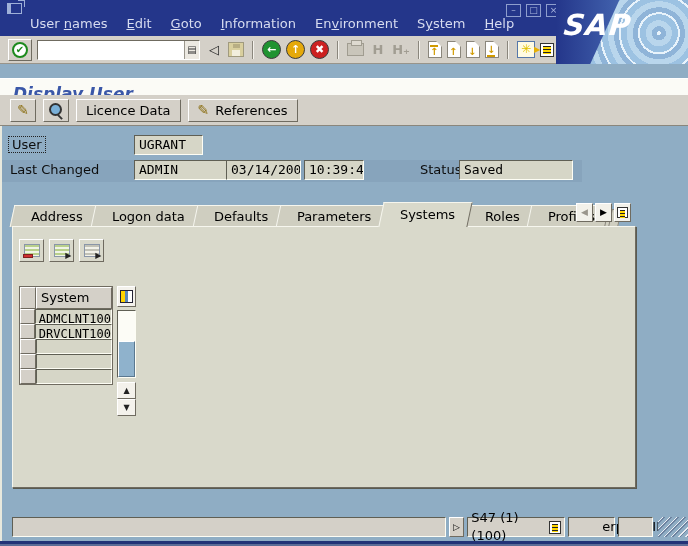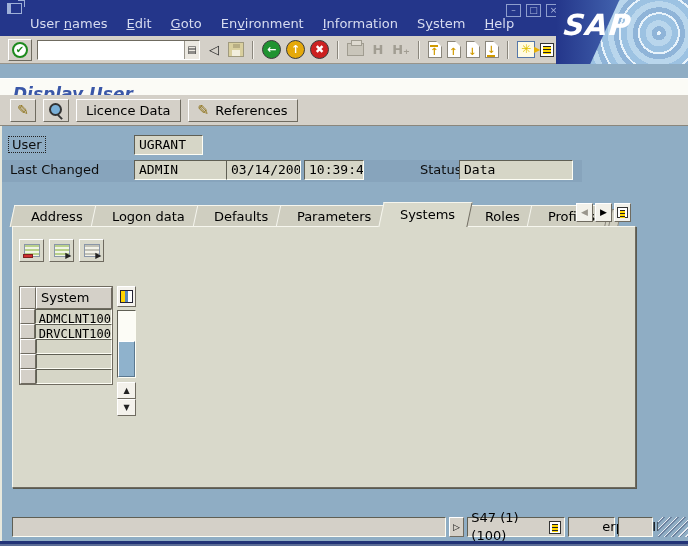--- a/index.html
+++ b/index.html
@@ -160,22 +160,22 @@
     <div class="sysicon"></div>
     <div class="winctrls">
       <div class="winbtn">–</div>
       <div class="winbtn">□</div>
       <div class="winbtn">×</div>
     </div>
     <div class="menus">
       <div class="menu-item"><span>User </span><span class="mu">n</span><span>ames</span></div>
       <div class="menu-item"><span></span><span class="mu">E</span><span>dit</span></div>
       <div class="menu-item"><span></span><span class="mu">G</span><span>oto</span></div>
+      <div class="menu-item"><span></span><span class="mu">I</span><span>nformation</span></div>
       <div class="menu-item"><span>En</span><span class="mu">v</span><span>ironment</span></div>
-      <div class="menu-item"><span></span><span class="mu">I</span><span>nformation</span></div>
       <div class="menu-item"><span>S</span><span class="mu">y</span><span>stem</span></div>
       <div class="menu-item"><span></span><span class="mu">H</span><span>elp</span></div>
     </div>
   </div>
 
   <div class="saplogo">
     <div class="ripple"></div>
     <div class="saptext">SAP</div>
   </div>
 
@@ -240,21 +240,21 @@
 
     <div class="flabel dotted" style="left:8px; top:10px;">User</div>
     <div class="ffield" style="left:134px; top:9px; width:69px;">UGRANT</div>
 
     <div class="flabel" style="left:10px; top:36px;">Last Changed</div>
     <div class="ffield" style="left:134px; top:34px; width:104px;">ADMIN</div>
     <div class="ffield" style="left:226px; top:34px; width:75px;">03/14/2005</div>
     <div class="ffield" style="left:304px; top:34px; width:60px;">10:39:40</div>
 
     <div class="flabel" style="left:420px; top:36px;">Status</div>
-    <div class="ffield" style="left:459px; top:34px; width:114px;">Data</div>
+    <div class="ffield" style="left:459px; top:34px; width:114px;">Saved</div>
 
     <div class="tabstrip">
       <div class="tab"><span>Address</span></div>
       <div class="tab"><span>Logon data</span></div>
       <div class="tab"><span>Defaults</span></div>
       <div class="tab"><span>Parameters</span></div>
       <div class="tab active"><span>Systems</span></div>
       <div class="tab"><span>Roles</span></div>
       <div class="tab"><span>Profiles</span></div>
       <div class="tabsliver"></div>

